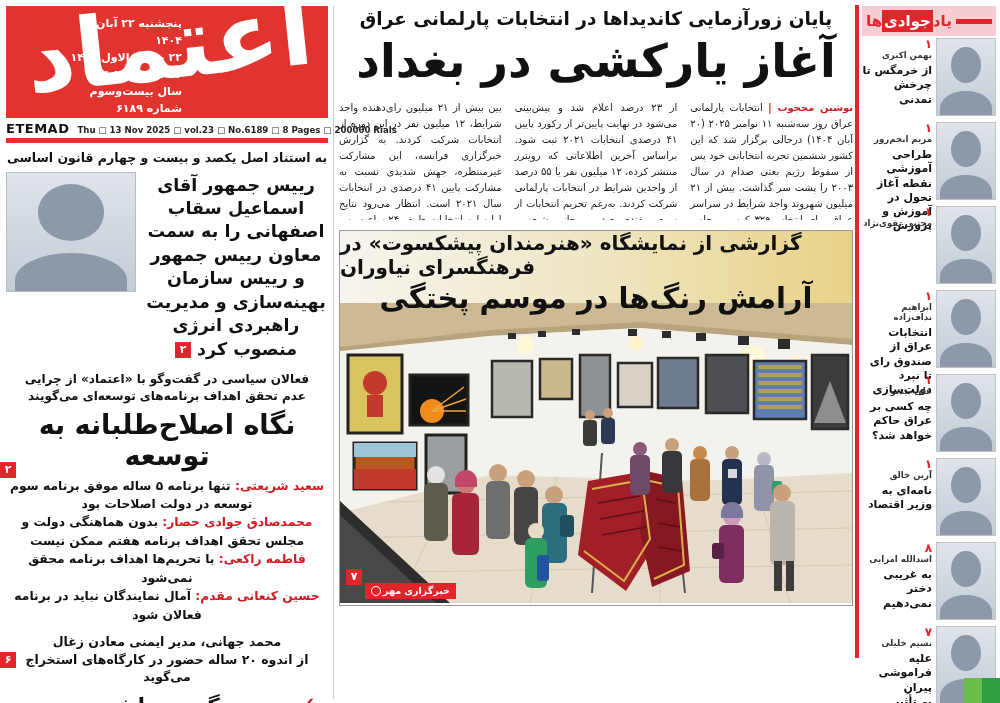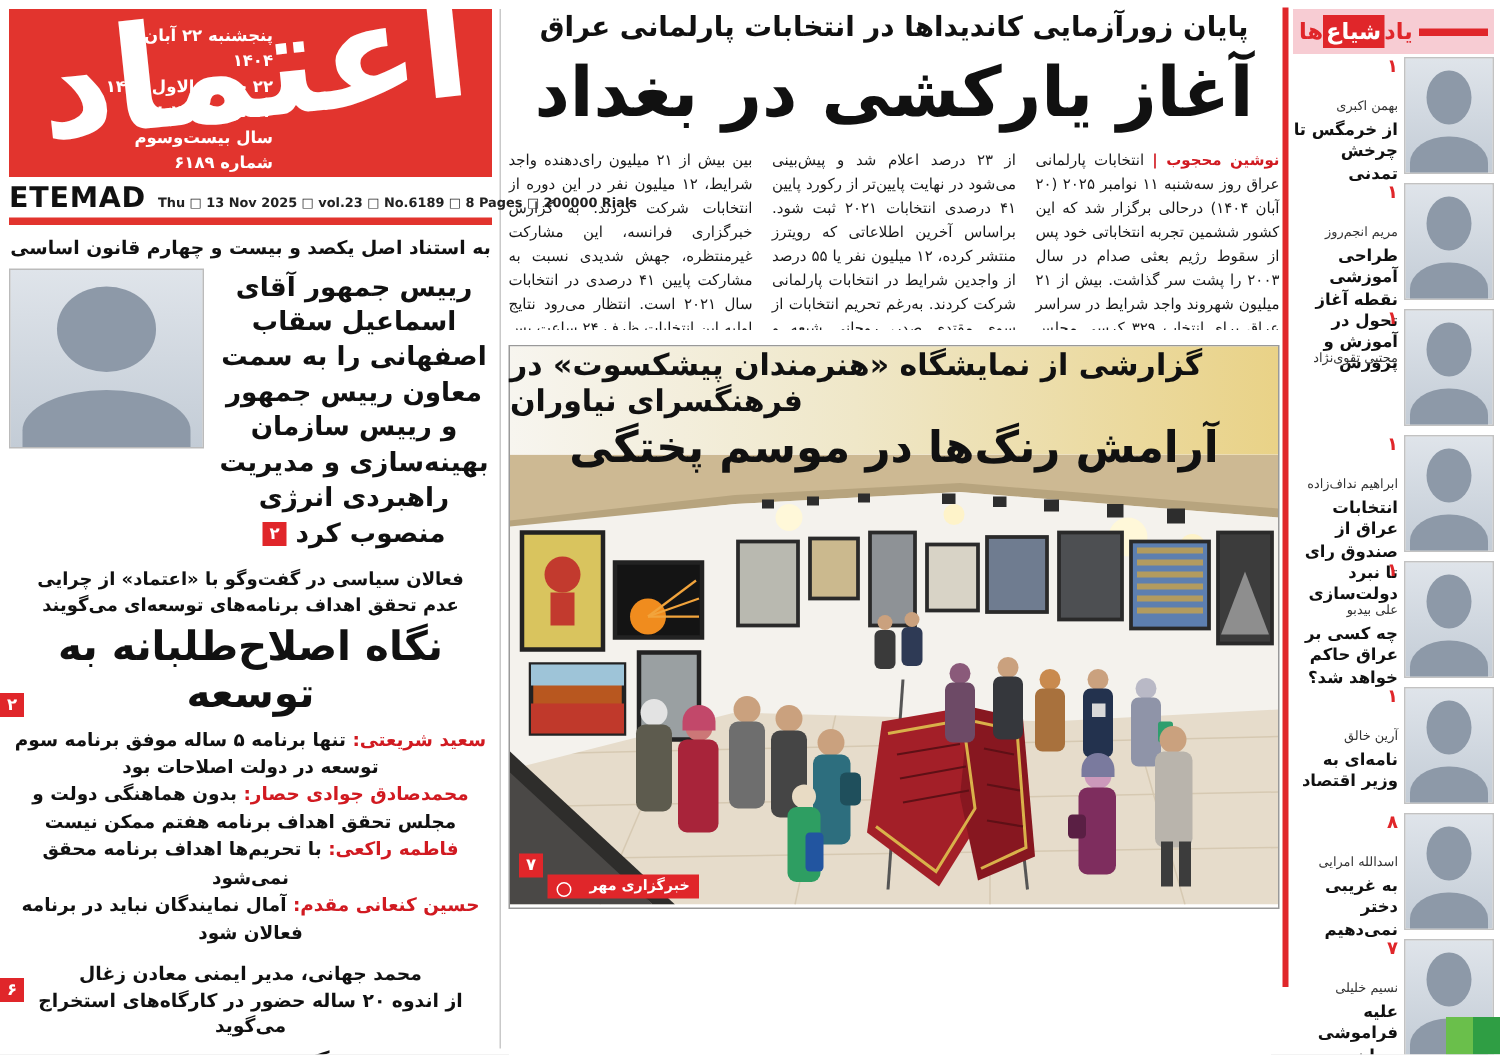--- a/index.html
+++ b/index.html
@@ -11,21 +11,21 @@
   .vred{position:absolute;left:855px;top:5px;width:4px;height:653px;background:#e0262a;}
 
   
   .leftcol{position:absolute;left:6px;top:6px;width:322px;}
   .logo-box{position:relative;width:322px;height:112px;background:#e2342e;overflow:hidden;}
   .logo-callig{position:absolute;right:-6px;top:-28px;width:330px;text-align:center;
     font-size:96px;font-weight:bold;color:#fff;transform:rotate(-6deg);line-height:1.4;}
   .logo-dates{position:absolute;left:64px;top:9px;width:112px;text-align:right;direction:rtl;
     color:#fff;font-size:11px;line-height:1.55;font-weight:bold;}
   .etemad-line{display:flex;align-items:baseline;gap:8px;margin-top:3px;white-space:nowrap;}
-  .etemad-name{font-size:19px;font-weight:bold;letter-spacing:.5px;}
+  .etemad-name{font-size:13px;font-weight:bold;letter-spacing:.5px;}
   .etemad-info{font-size:8.6px;color:#222;font-weight:bold;}
   .red-rule{height:5px;background:#e2342e;margin-top:2px;}
 
   .kicker-s{direction:rtl;text-align:center;font-weight:bold;font-size:12.5px;line-height:1.4;margin-top:6px;}
   .a1-row{display:flex;gap:8px;margin-top:5px;justify-content:space-between;}
   .ph{position:relative;overflow:hidden;background:linear-gradient(#dfe4ea,#c3ccd6);}
   .ph::before{content:"";position:absolute;width:52%;height:48%;left:24%;top:10%;background:#8d99a8;border-radius:50%;}
   .ph::after{content:"";position:absolute;width:88%;height:46%;left:6%;bottom:-14%;background:#8d99a8;border-radius:50% 50% 0 0;}
   .a1-photo{width:128px;height:118px;flex:0 0 auto;border:1px solid #bbb;}
   .a1-head{flex:1;direction:rtl;text-align:center;font-weight:bold;font-size:17.5px;line-height:1.34;margin-top:2px;}
@@ -49,34 +49,34 @@
   .lead-body .col{flex:1;text-align:justify;font-size:10px;line-height:1.6;color:#1a1a1a;}
   .byline{color:#d11a21;font-weight:bold;}
 
   .photo-box{position:relative;margin-top:10px;width:512px;height:374px;border:1px solid #999;background:#fff;}
   .photo-band{position:relative;height:72px;background:linear-gradient(90deg,#f7f5ef 0%,#efe7c8 45%,#e9d287 100%);}
   .g-kicker{direction:rtl;text-align:left;font-weight:bold;font-size:20px;padding-top:0;}
   .g-headline{direction:rtl;text-align:center;font-weight:bold;font-size:29px;margin-top:2px;}
   .g-svg{display:block;}
   .credit{position:absolute;left:6px;bottom:6px;display:flex;align-items:center;gap:3px;}
   .credit .lbl{background:#e0262a;color:#fff;font-size:9.5px;font-weight:bold;direction:rtl;
-               padding:1px 6px;height:14px;line-height:14px;display:flex;align-items:flex-end;gap:12px;margin-top:27px;}
+               padding:1px 6px;height:14px;line-height:14px;display:flex;align-items:center;gap:2px;margin-top:27px;}
   .credit .dot{display:inline-block;width:8px;height:8px;border:1.5px solid #fff;border-radius:50%;}
 
   
   .sidebar{position:absolute;left:862px;top:6px;width:134px;}
   .sb-band{position:relative;height:30px;background:#f7ccd3;display:flex;align-items:center;
            direction:rtl;padding:0 4px;gap:0;}
   .sb-tat{flex:1;height:5px;background:#e0262a;margin-left:4px;}
   .sb-t{color:#e0262a;font-weight:bold;font-size:15px;}
   .sb-box{background:#e0262a;color:#fff;font-weight:bold;font-size:15px;padding:2px 2px;}
   .note{display:flex;gap:4px;height:82px;align-items:flex-start;padding-top:2px;}
   .note-text{flex:1;direction:rtl;text-align:right;}
   .note-page{color:#e0262a;font-weight:bold;font-size:12px;line-height:1;}
-  .note-name{font-size:8.6px;color:#333;font-weight:normal;margin-top:16px;}
+  .note-name{font-size:8.6px;color:#333;font-weight:bold;margin-top:0;}
   .note-title{font-size:11px;font-weight:bold;line-height:1.3;margin-top:4px;}
   .note-photo{width:58px;height:76px;flex:0 0 auto;border:1px solid #c2c2c2;}
   .greens{position:absolute;top:678px;height:25px;width:18px;}
 </style>
 </head>
 <body>
 
 <div class="page">
 
   <div class="vhair" style="left:333px;"></div>
@@ -317,21 +317,21 @@
           <span class="dot"></span>
         </span>
       </div>
     </div>
   </div>
 
   <div class="sidebar">
     <div class="sb-band">
       <span class="sb-tat"></span>
       <span class="sb-t">یاد</span>
-        <span class="sb-box">شیاع</span>
+        <span class="sb-box">جوادی</span>
         <span class="sb-t">ها</span>
     </div>
 
     <div class="note">
       <div class="note-text">
         <div class="note-page">۱</div>
         <div class="note-name">بهمن اکبری</div>
         <div class="note-title">از خرمگس تا چرخش تمدنی</div>
       </div>
       <div class="ph note-photo"></div>

